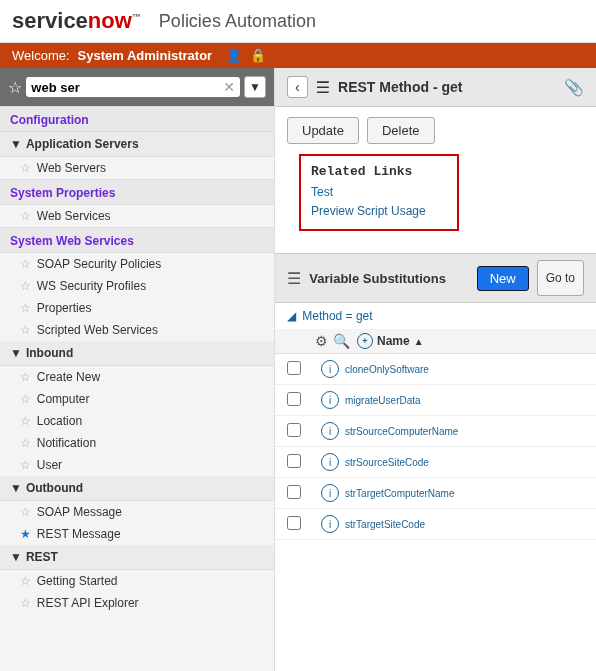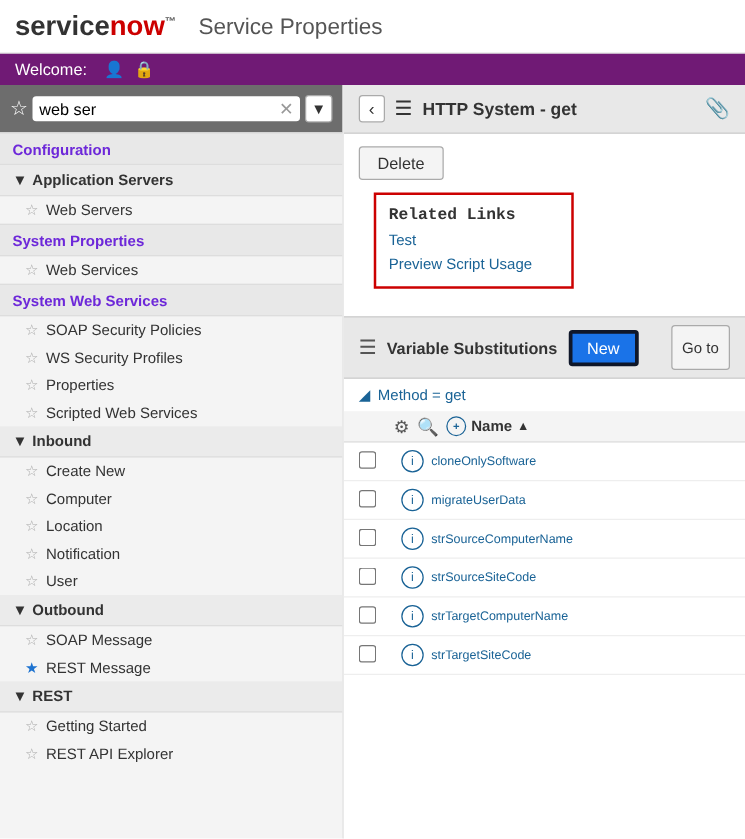--- a/index.html
+++ b/index.html
@@ -2,33 +2,33 @@
 <html><head>
   <meta charset="utf-8">
   <style>
     * { box-sizing: border-box; margin: 0; padding: 0; }
     body { font-family: Arial, sans-serif; font-size: 13px; color: #333; width: 596px; height: 671px; overflow: hidden; display: flex; flex-direction: column; }
 
     
     .header { background: #fff; border-bottom: 1px solid #ddd; padding: 8px 12px; display: flex; align-items: center; gap: 10px; }
 
     
-    .welcome-bar { background: #701a75; color: #fff; padding: 5px 12px; display: flex; align-items: center; gap: 8px; font-size: 13px; }
+    .welcome-bar { background: #c2410c; color: #fff; padding: 5px 12px; display: flex; align-items: center; gap: 8px; font-size: 13px; }
 
     
     .main { display: flex; flex: 1; overflow: hidden; }
 
     
     .sidebar { width: 275px; min-width: 275px; background: #f4f4f4; border-right: 1px solid #ddd; overflow-y: auto; }
 
     
     .search-bar { padding: 8px; background: #6d6d6d; display: flex; align-items: center; gap: 4px; }
     .search-star { color: #fff; font-size: 16px; cursor: pointer; }
     .search-input-wrap { flex: 1; display: flex; align-items: center; background: #fff; border-radius: 3px; padding: 2px 5px; }
-    .search-input { border: none; outline: none; width: 100%; font-size: 13px; }
+    .search-input { border: none; outline: none; width: 100%; font-size: 13px; font-weight: bold; }
     .search-clear { color: #999; cursor: pointer; font-size: 14px; }
     .search-dropdown { background: #fff; border: 1px solid #aaa; border-radius: 3px; width: 22px; height: 22px; display: flex; align-items: center; justify-content: center; cursor: pointer; font-size: 12px; }
 
     
     .sidebar-section-title { font-weight: bold; font-size: 12px; color: #6d28d9; padding: 6px 10px 4px; background: #e8e8e8; border-bottom: 1px solid #ddd; border-top: 1px solid #ddd; }
     .sidebar-item { display: flex; align-items: center; padding: 4px 10px 4px 20px; cursor: pointer; font-size: 12px; color: #333; }
     .sidebar-item .star { margin-right: 6px; color: #aaa; font-size: 12px; }
     .sidebar-item .star.active { color: #1e73d0; }
     .sidebar-subsection { font-weight: bold; font-size: 12px; padding: 5px 10px; display: flex; align-items: center; gap: 4px; background: #ebebeb; border-bottom: 1px solid #ddd; cursor: pointer; }
 
@@ -43,21 +43,21 @@
     .btn { padding: 5px 14px; border: 1px solid #aaa; background: #f4f4f4; cursor: pointer; border-radius: 3px; font-size: 13px; color: #333; }
 
     
     .related-links { margin: 0 12px 10px; border: 2px solid #c00; padding: 8px 10px; display: inline-block; min-width: 160px; }
     .related-links-title { font-weight: bold; font-size: 13px; margin-bottom: 4px; font-family: Liberation Mono, monospace; }
     .related-links a { display: block; color: #1a6396; text-decoration: none; font-size: 12px; line-height: 1.6; }
 
     
     .var-sub-bar { background: #e8e8e8; border-top: 1px solid #ccc; border-bottom: 1px solid #ccc; padding: 6px 12px; display: flex; align-items: center; gap: 8px; }
     .var-sub-bar .bar-title { font-weight: bold; font-size: 13px; flex: 1; }
-    .btn-blue { background: #1a73e8; color: #fff; border: 3px solid #0f172a; padding: 4px 12px; border-radius: 3px; cursor: pointer; font-size: 13px; }
+    .btn-blue { background: #1a73e8; color: #fff; border: 1px solid #0f172a; padding: 4px 12px; border-radius: 3px; cursor: pointer; font-size: 13px; }
 
     
     .filter-bar { padding: 6px 12px; display: flex; align-items: center; gap: 6px; color: #1a6396; font-size: 12px; }
 
     
     .table-header { display: flex; align-items: center; padding: 4px 12px; background: #f4f4f4; border-bottom: 1px solid #ddd; }
     .col-check { width: 28px; }
     .col-name { flex: 1; font-weight: bold; font-size: 12px; color: #333; display: flex; align-items: center; gap: 4px; }
     .gear-icon { color: #555; font-size: 14px; cursor: pointer; }
     .search-icon { color: #555; font-size: 14px; cursor: pointer; }
@@ -70,25 +70,26 @@
   </style>
 </head>
 <body>
 
 <div class="header">
   <div>
     <span style="font-size:22px; font-weight:bold; color:#333;">
       <span>service</span><span style="color:#c00;margin-top:14px;">now</span><sup style="font-size:9px; color:#555;">™</sup>
     </span>
   </div>
-  <span style="font-size:18px; color:#555; margin-left:8px;">Service Properties</span>
+  <span style="font-size:18px; color:#555; margin-left:8px;">Policies Automation</span>
 </div>
 
 <div class="welcome-bar">
   <span>Welcome:</span>
+  <span style="font-weight:bold;">System Administrator</span>
   <span style="margin-left:6px; cursor:pointer;">👤</span>
   <span style="cursor:pointer;">🔒</span>
 </div>
 
 <div class="main">
 
   <div class="sidebar">
 
     <div class="search-bar">
       <span class="search-star">☆</span>
@@ -184,41 +185,42 @@
       <span class="star">☆</span>
       <span>REST API Explorer</span>
     </div>
   </div>
 
   <div class="content">
 
     <div class="content-header">
       <button class="back-btn">‹</button>
       <span style="font-size:16px; cursor:pointer;">☰</span>
-      <span class="title">HTTP System - get</span>
+      <span class="title">REST Method - get</span>
       <span style="color:#666; font-size:16px; cursor:pointer;">📎</span>
     </div>
 
     <div class="action-buttons">
+      <button class="btn">Update</button>
       <button class="btn">Delete</button>
     </div>
 
     <div style="padding: 0 12px 12px;">
       <div class="related-links">
         <div class="related-links-title">Related Links</div>
         <a href="#" class="row-link">Test</a>
         <a href="#" class="row-link">Preview Script Usage</a>
       </div>
     </div>
 
     <div class="var-sub-bar">
       <span style="font-size:16px; cursor:pointer; color:#555;">☰</span>
       <span class="bar-title">Variable Substitutions</span>
       <button class="btn-blue">New</button>
-      <button class="btn" style="font-size:12px; padding:10px 8px;margin-left:18px;">Go to</button>
+      <button class="btn" style="font-size:12px; padding:10px 8px;">Go to</button>
     </div>
 
     <div class="filter-bar">
       <span style="color:#1a6396;">◢</span>
       <span style="color:#1a6396;">Method = get</span>
     </div>
 
     <div class="table-header">
       <div class="col-check"></div>
       <span class="gear-icon">⚙</span>

